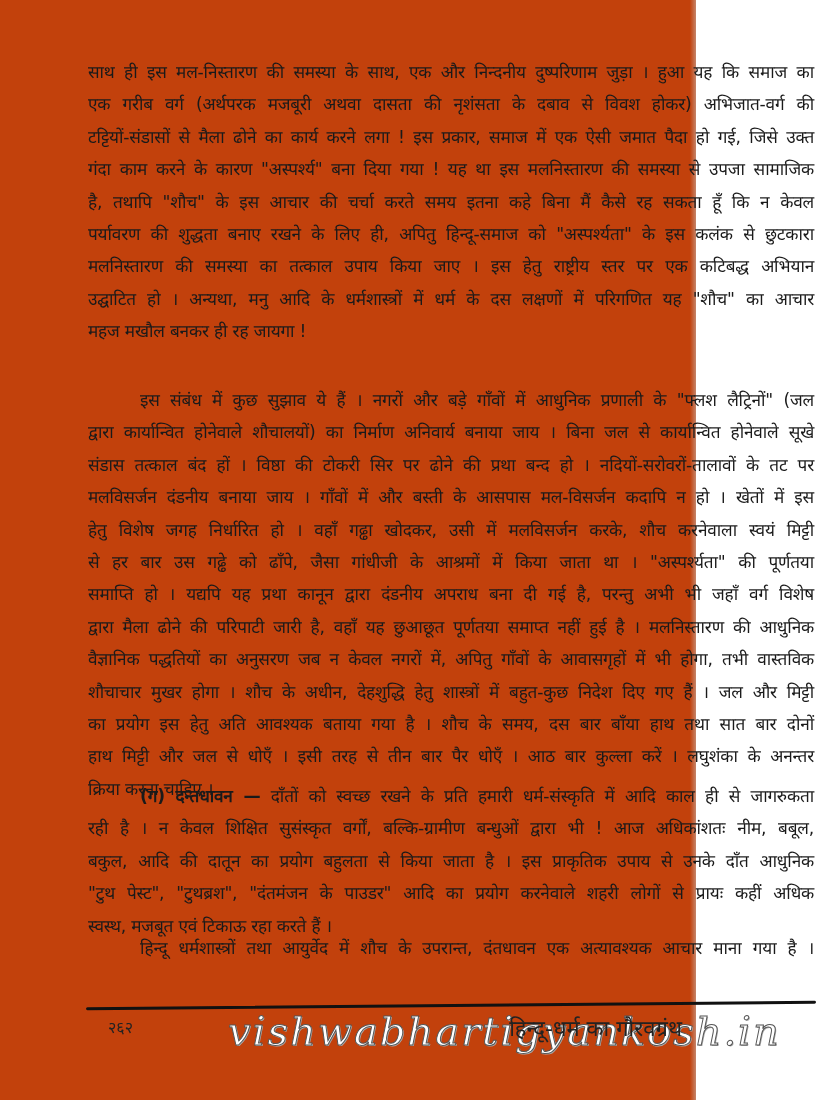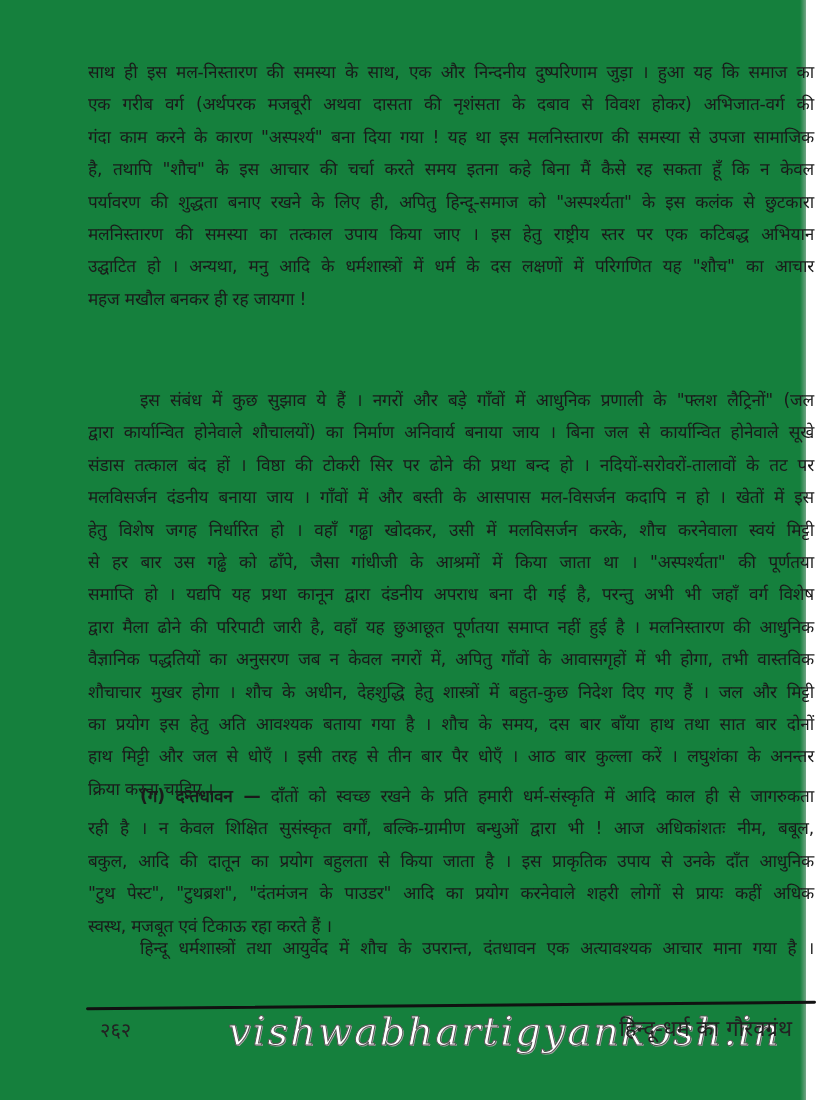--- a/index.html
+++ b/index.html
@@ -11,22 +11,22 @@
     width: 823px;
     height: 1100px;
     position: relative;
     overflow: hidden;
     font-family: "DejaVu Sans", sans-serif;
     color: #1a1a1a;
   }
   .page {
     position: absolute;
     left: 0; top: 0;
-    width: 806px; height: 1100px;
-    background: #15803d;
+    width: 696px; height: 1100px;
+    background: #c2410c;
   }
   .edge-shadow {
     position: absolute;
     right: 0; top: 0;
     width: 6px; height: 1100px;
     background: linear-gradient(to right, rgba(255,255,255,0), rgba(200,200,200,0.5));
   }
   .text-block {
     position: absolute;
     left: 88px;
@@ -56,23 +56,23 @@
     left: 86px;
     top: 1004px;
     width: 730px;
     height: 3px;
     background: #111;
     border-radius: 2px;
     transform: rotate(-0.5deg);
   }
   .footer-left {
     position: absolute;
-    left: 100px;
+    left: 108px;
     top: 1016px;
-    font-size: 20px;
+    font-size: 16px;
     color: #222;
   }
   .footer-right {
     position: absolute;
     right: 14px;
     top: 1012px;
     font-size: 22px;
     color: #222;
   }
   .watermark {
@@ -91,20 +91,21 @@
 </style>
 </head>
 <body>
 
 <div class="page">
   <div class="edge-shadow"></div>
 
   <div class="text-block" style="top:56px;">
     <span class="line">साथ ही इस मल-निस्तारण की समस्या के साथ, एक और निन्दनीय दुष्परिणाम जुड़ा । हुआ यह कि समाज का</span>
     <span class="line">एक गरीब वर्ग (अर्थपरक मजबूरी अथवा दासता की नृशंसता के दबाव से विवश होकर) अभिजात-वर्ग की</span>
+    <span class="line">टट्टियों-संडासों से मैला ढोने का कार्य करने लगा ! इस प्रकार, समाज में एक ऐसी जमात पैदा हो गई, जिसे उक्त</span>
     <span class="line">गंदा काम करने के कारण "अस्पर्श्य" बना दिया गया ! यह था इस मलनिस्तारण की समस्या से उपजा सामाजिक</span>
     <span class="line">है, तथापि "शौच" के इस आचार की चर्चा करते समय इतना कहे बिना मैं कैसे रह सकता हूँ कि न केवल</span>
     <span class="line">पर्यावरण की शुद्धता बनाए रखने के लिए ही, अपितु हिन्दू-समाज को "अस्पर्श्यता" के इस कलंक से छुटकारा</span>
     <span class="line">मलनिस्तारण की समस्या का तत्काल उपाय किया जाए । इस हेतु राष्ट्रीय स्तर पर एक कटिबद्ध अभियान</span>
     <span class="line">उद्घाटित हो । अन्यथा, मनु आदि के धर्मशास्त्रों में धर्म के दस लक्षणों में परिगणित यह "शौच" का आचार</span>
     <span class="line last">महज मखौल बनकर ही रह जायगा !</span>
   </div>
 
   <div class="text-block" style="top:364px;margin-top:20px;">
     <span class="line indent">इस संबंध में कुछ सुझाव ये हैं । नगरों और बड़े गाँवों में आधुनिक प्रणाली के "फ्लश लैट्रिनों" (जल</span>

